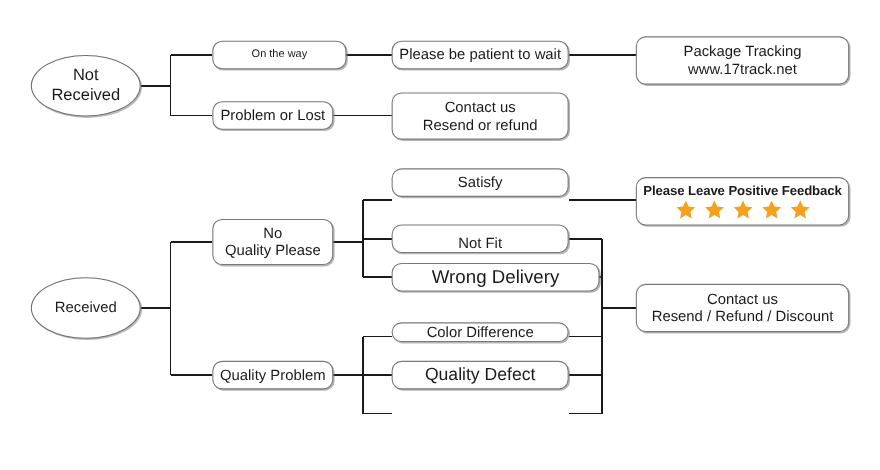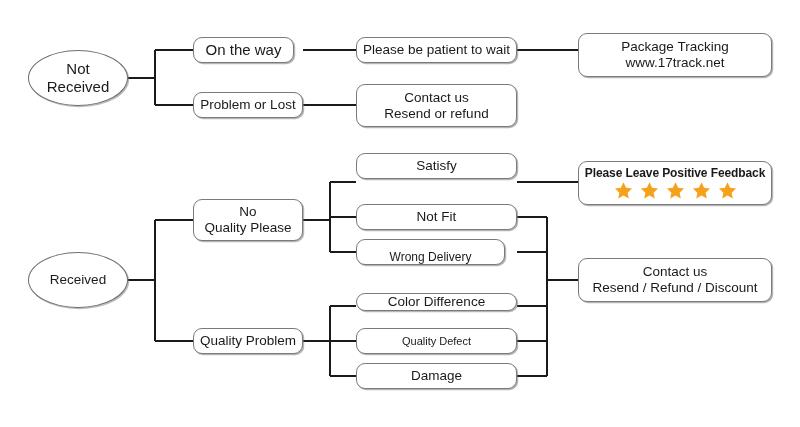--- a/index.html
+++ b/index.html
@@ -124,21 +124,21 @@
       <path d="M547,217 V376"></path>
       <path d="M547,280 H578"></path>
     </g>
   </svg>
 
   <div class="node ellipse" style="left:28px; top:50px; width:100px; height:56px; font-size:15px;">
     <span class="lbl">Not
 Received</span>
   </div>
 
-  <div class="node rect" style="left:193px; top:37px; width:101px; height:26px; font-size:15px;">
+  <div class="node rect" style="left:193px; top:37px; width:122px; height:26px; font-size:10px;">
     <span class="lbl">On the way</span>
   </div>
 
   <div class="node rect" style="left:356px; top:37px; width:161px; height:26px; font-size:13.5px;">
     <span class="lbl">Please be patient to wait</span>
   </div>
 
   <div class="node rect" style="left:578px; top:33px; width:194px; height:44px; font-size:13.5px;align-items:center;">
     <span class="lbl">Package Tracking
 www.17track.net</span>
@@ -163,39 +163,36 @@
   </div>
 
   <div class="node rect" style="left:193px; top:328px; width:110px; height:26px; font-size:13.5px;">
     <span class="lbl">Quality Problem</span>
   </div>
 
   <div class="node rect" style="left:356px; top:153px; width:161px; height:26px; font-size:13.5px;">
     <span class="lbl">Satisfy</span>
   </div>
 
-  <div class="node rect" style="left:356px; top:204px; width:161px; height:26px; font-size:13.5px;">
+  <div class="node rect" style="left:356px; top:204px; width:161px; height:26px; font-size:13.5px;align-items:flex-end;">
     <span class="lbl">Not Fit</span>
   </div>
 
-  <div class="node rect" style="left:356px; top:239px; width:149px; height:26px; font-size:12px;align-items:flex-end;">
+  <div class="node rect" style="left:356px; top:239px; width:189px; height:26px; font-size:17px;">
     <span class="lbl">Wrong Delivery</span>
   </div>
 
   <div class="node rect" style="left:356px; top:293px; width:161px; height:18px; font-size:13.5px;">
     <span class="lbl">Color Difference</span>
   </div>
 
-  <div class="node rect" style="left:356px; top:328px; width:161px; height:26px; font-size:11px;">
+  <div class="node rect" style="left:356px; top:328px; width:161px; height:26px; font-size:16px;">
     <span class="lbl">Quality Defect</span>
   </div>
 
-  <div class="node rect" style="left:356px; top:363px; width:161px; height:26px; font-size:13.5px;">
-    <span class="lbl">Damage</span>
-  </div>
 
   <div class="node rect fb-box" style="left:578px; top:161px; width:194px; height:44px; font-size:12px;">
     <span class="fb-title">Please Leave Positive Feedback</span>
     <span class="stars">
       <svg class="star" viewBox="0 0 24 24">
           <polygon fill="#F5A11E" points="12,1.6 15.3,8.6 22.8,9.5 17.2,14.7 18.7,22.2 12,18.4 5.3,22.2 6.8,14.7 1.2,9.5 8.7,8.6"></polygon>
         </svg>
       <svg class="star" viewBox="0 0 24 24">
           <polygon fill="#F5A11E" points="12,1.6 15.3,8.6 22.8,9.5 17.2,14.7 18.7,22.2 12,18.4 5.3,22.2 6.8,14.7 1.2,9.5 8.7,8.6"></polygon>
         </svg>

